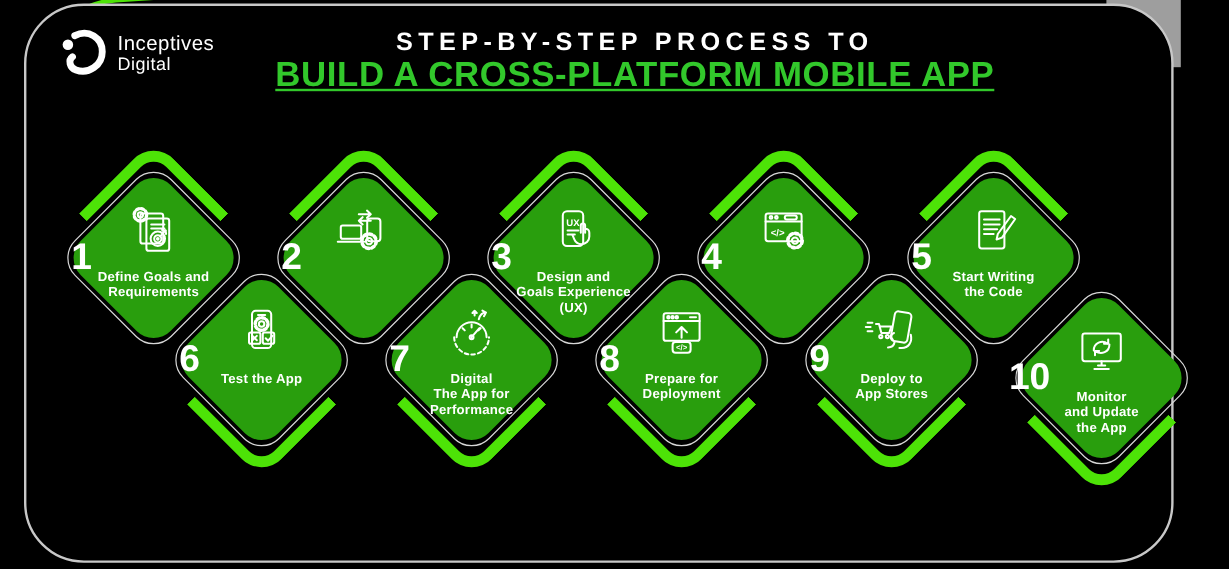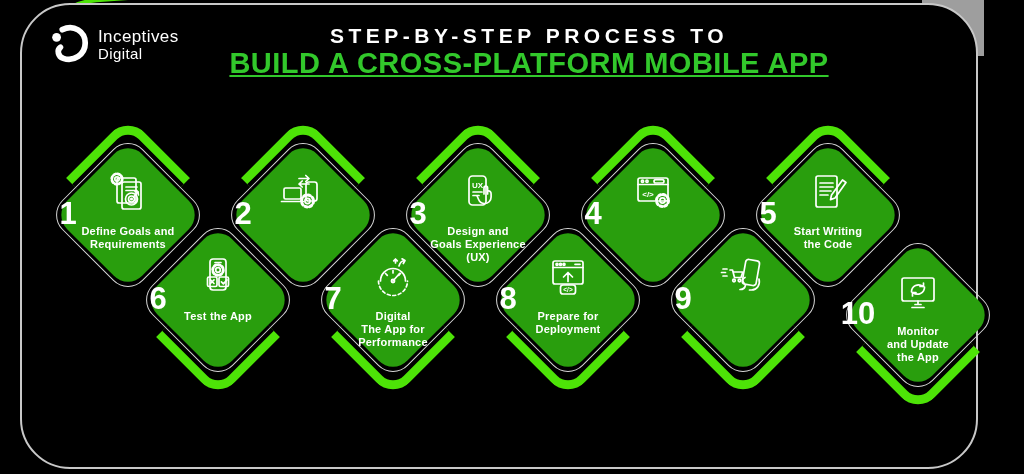--- a/index.html
+++ b/index.html
@@ -235,20 +235,22 @@
     <svg class="icon" viewBox="0 0 48 48">
       <rect x="25" y="6" width="14" height="25" rx="3" transform="rotate(10 32 18)"></rect>
       <path d="M26.5 31 c-0.5 3 -2.5 4.5 -5.5 4.5"></path>
       <path d="M40 25 c1.5 6 -2 11 -7.5 11 h-2"></path>
       <path d="M26 23.5 c-2.5 1 -3 3.5 -1 5.5"></path>
       <path d="M11 16 h2.5 l2 7.5 h6.5 l1.8 -5.5 h-9"></path>
       <circle cx="15" cy="26.5" r="1.3"></circle>
         <circle cx="20.5" cy="26.5" r="1.3"></circle>
       <path d="M4 15 h4 M2.5 18.5 h4 M4 22 h4"></path>
     </svg>
+    <div class="label">Deploy to
+App Stores</div>
   </div>
 
   <div class="step bottom" style="left:784px;top:195px">
     <div class="chev"></div>
     <div class="outline"></div>
     <div class="body"></div>
     <div class="num">10</div>
     <svg class="icon" viewBox="0 0 48 48">
       <rect x="8" y="9" width="32" height="23" rx="2"></rect>
       <path d="M24 32 v3.5 M18 38.5 h12 M21 35.5 h6"></path>

